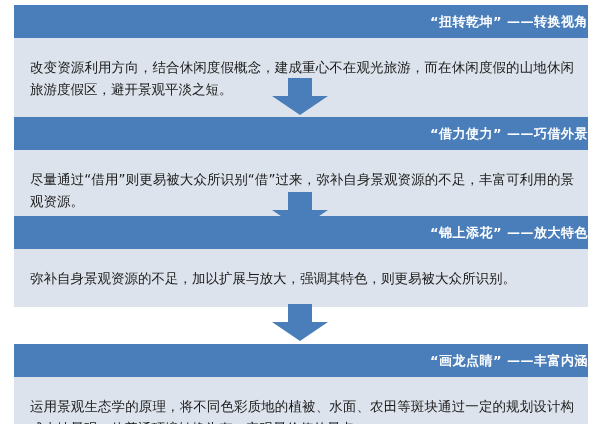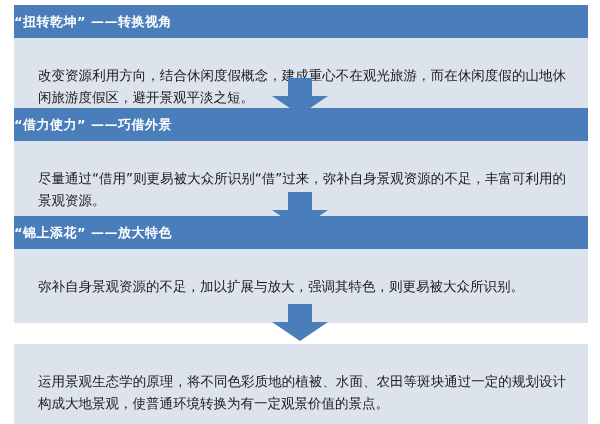--- a/index.html
+++ b/index.html
@@ -27,60 +27,60 @@
     left: 14px;
     width: 574px;
     box-sizing: border-box;
   }
 
   .stage-header {
     background: #4a7ebb;
     color: #ffffff;
     font-size: 13px;
     font-weight: bold;
-    text-align: left;
+    text-align: right;
     letter-spacing: 0.5px;
     line-height: 33px;
     height: 33px;
     overflow: hidden;
     white-space: nowrap;
   }
 
   .stage-body {
     background: #dde3ec;
     color: #1a1a1a;
     font-size: 13.5px;
     line-height: 22px;
     padding: 10px 6px 10px 8px;
     box-sizing: border-box;
     text-align: justify;
     text-justify: inter-ideograph;
   }
 
   .stage-body p {
-    margin: 16px;
+    margin: 8px;
   }
 
   
   .arrow {
     position: absolute;
     left: 272px;
     width: 56px;
     height: 37px;
   }
   .arrow svg {
     display: block;
     width: 56px;
     height: 37px;
   }
 
   
   .stage-1 { top: 5px; }
   .arrow-1 { top: 78px; }
-  .stage-2 { top: 108px; }
+  .stage-2 { top: 117px; }
   .arrow-2 { top: 192px; }
   .stage-3 { top: 216px; }
   .arrow-3 { top: 304px; }
   .stage-4 { top: 344px; }
 </style>
 </head>
 <body>
 
 <div class="flow">
 
@@ -117,18 +117,19 @@
     </div>
   </div>
 
   <div class="arrow arrow-3">
     <svg viewBox="0 0 56 37" xmlns="http://www.w3.org/2000/svg">
       <polygon points="16,0 40,0 40,18 56,18 28,37 0,18 16,18" fill="#4a7ebb"></polygon>
     </svg>
   </div>
 
   <div class="stage stage-4">
+    <div class="stage-header">“画龙点睛” ——丰富内涵</div>
     <div class="stage-body">
       <p>运用景观生态学的原理，将不同色彩质地的植被、水面、农田等斑块通过一定的规划设计构成大地景观，使普通环境转换为有一定观景价值的景点。</p>
     </div>
   </div>
 
 </div>
 
 </body></html>

